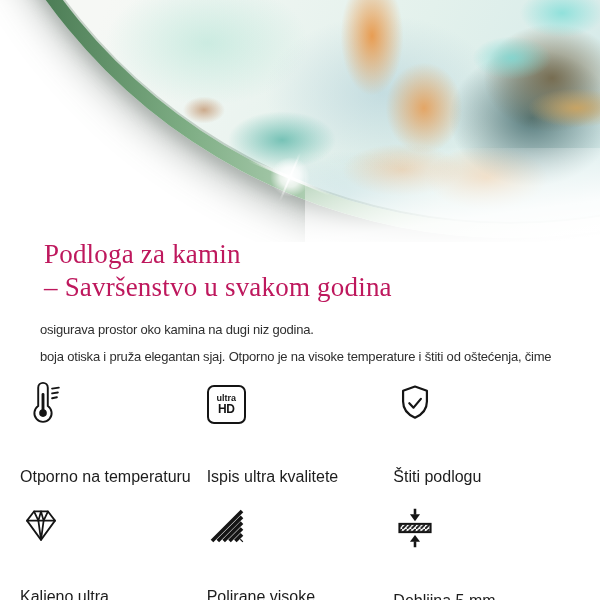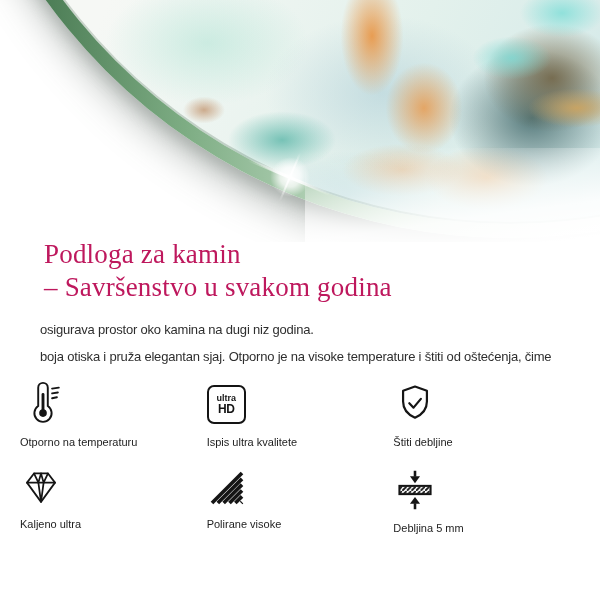--- a/index.html
+++ b/index.html
@@ -66,21 +66,21 @@
   h1 span{display:block;}
   .para{margin-top:12px;font-size:13px;line-height:27px;color:#2e2e2e;letter-spacing:-0.2px;}
   .para span{display:block;white-space:nowrap;}
   
   .features{
     display:grid;grid-template-columns:1fr 1fr 1fr;row-gap:18px;
     margin:10px -20px 0 -20px;
   }
   .feature{display:flex;flex-direction:column;align-items:flex-start;}
   .icon-wrap{height:46px;display:flex;align-items:flex-end;justify-content:center;margin-bottom:10px;}
-  .feature-label{font-size:11px;color:#1d1d1d;}
+  .feature-label{font-size:16px;color:#1d1d1d;margin-top:32px;}
   .icon-svg{display:block;}
   .hd-box{
     width:35px;height:35px;border:2.5px solid #141414;border-radius:7px;
     display:flex;flex-direction:column;align-items:center;justify-content:center;
     color:#141414;line-height:1;margin-bottom:2px;
   }
   .hd-top{font-size:9px;font-weight:700;}
   .hd-bottom{font-size:12px;font-weight:800;letter-spacing:-0.5px;}
 </style>
 </head>
@@ -134,21 +134,21 @@
       <span class="feature-label">Ispis ultra kvalitete</span>
     </div>
 
     <div class="feature">
       <div class="icon-wrap">
         <svg class="icon-svg" width="44" height="44" viewBox="0 0 48 48" fill="none" stroke="#151515" stroke-width="2.4" stroke-linejoin="round" stroke-linecap="round">
           <path d="M24 5l13 4.5v11.8c0 8.6-5.9 14.6-13 17.7-7.1-3.1-13-9.1-13-17.7V9.5Z"></path>
           <path d="m17.8 23.2 4.6 4.8 8-9.6"></path>
         </svg>
       </div>
-      <span class="feature-label">Štiti debljine</span>
+      <span class="feature-label">Štiti podlogu</span>
     </div>
 
     <div class="feature">
       <div class="icon-wrap" style="height:42px;">
         <svg class="icon-svg" width="42" height="42" viewBox="0 0 48 48" fill="none" stroke="#151515" stroke-width="2" stroke-linejoin="round" stroke-linecap="round">
           <path d="M8 19 16 8.5h16L40 19 24 41Z"></path>
           <path d="M8 19h32"></path>
           <path d="M16 8.5 21 19l3-10.5 3 10.5 5-10.5"></path>
           <path d="M21 19 24 41 27 19"></path>
         </svg>

